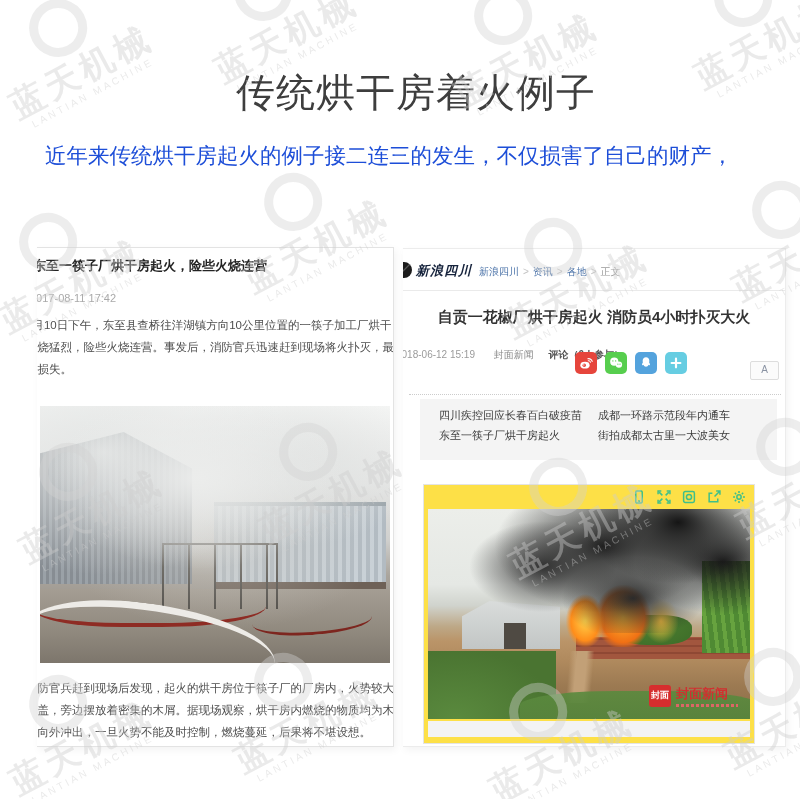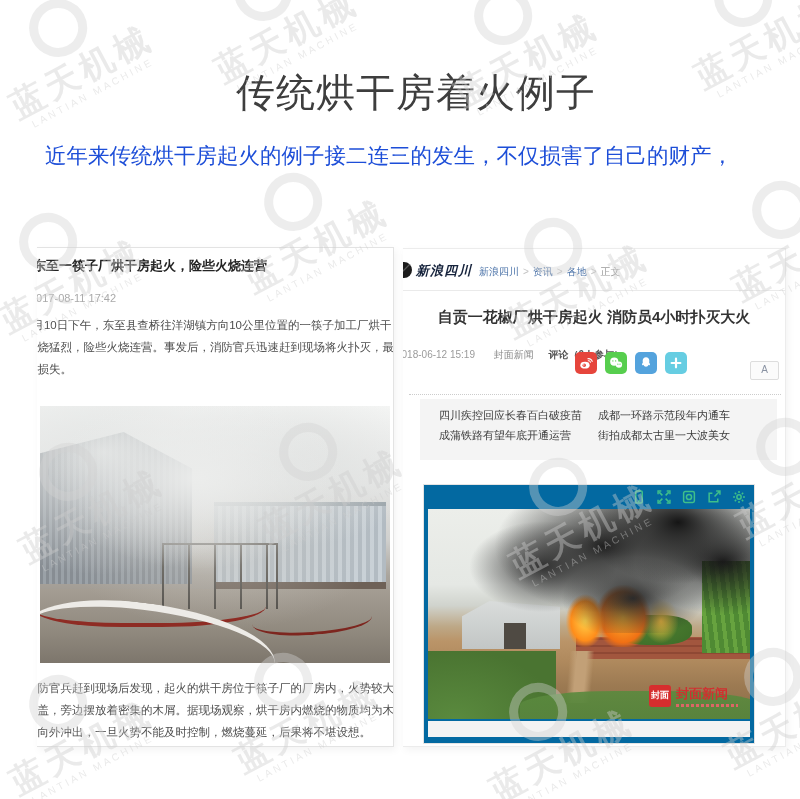--- a/index.html
+++ b/index.html
@@ -101,21 +101,21 @@
   .font-ctrl{position:absolute;right:6px;top:112px;width:27px;height:17px;border:1px solid #ddd;
       background:#fbfbfb;color:#8a93a3;font-size:10px;text-align:center;line-height:16px;border-radius:2px;}
 
   .ra-dotted{position:absolute;left:6px;top:145px;width:372px;height:0;border-top:1px dotted #ccc;}
   .rel-box{position:absolute;left:17px;top:150px;width:357px;height:61px;background:#f4f4f4;}
   .rel-row{position:absolute;left:4px;width:100%;height:20px;}
   .rel-row.r1{top:9px}.rel-row.r2{top:29px}
   .rel-link{position:absolute;font-size:11px;color:#3c3c3c;text-decoration:none;white-space:nowrap;}
   .rel-link.c1{left:15px}.rel-link.c2{left:174px}
 
-  .viewer{position:absolute;left:20px;top:235px;width:332px;height:260px;background:#0369a1;
+  .viewer{position:absolute;left:20px;top:235px;width:332px;height:260px;background:#fde047;
       border:1px solid #e4e4e4;box-sizing:border-box;}
   .viewer-toolbar{position:absolute;right:8px;top:5px;display:flex;gap:11px;}
   .vt-icon{width:14px;height:14px;cursor:pointer;}
   .viewer-strip{position:absolute;left:4px;bottom:6px;width:322px;height:16px;background:#f3f3f3;}
 
   .rphoto{position:absolute;left:4px;top:24px;width:322px;height:210px;overflow:hidden;
       background:linear-gradient(180deg,#eceeea 0%,#e5e8e4 36%,#d0d3cd 46%,#bda887 56%,#ba9468 63%,#b08a5e 72%,#9c7a52 84%,#8a6c48 100%);}
   .rp-bldg{position:absolute;left:34px;top:92px;width:98px;height:48px;
       background:linear-gradient(180deg,#d9dcdb,#c2c6c5);
       clip-path:polygon(0 32%,28% 0,100% 12%,100% 100%,0 100%);}
@@ -241,21 +241,21 @@
     <div class="font-ctrl">A</div>
 
     <div class="ra-dotted"></div>
 
     <div class="rel-box">
       <div class="rel-row r1">
         <a class="rel-link c1">四川疾控回应长春百白破疫苗</a>
         <a class="rel-link c2">成都一环路示范段年内通车</a>
       </div>
       <div class="rel-row r2">
-        <a class="rel-link c1">成蒲铁路有望年底开通运营</a>
+        <a class="rel-link c1">东至一筷子厂烘干房起火</a>
         <a class="rel-link c2">街拍成都太古里一大波美女</a>
       </div>
     </div>
 
     <div class="viewer">
       <div class="viewer-toolbar">
         <svg class="vt-icon" viewBox="0 0 13 13" fill="none" stroke="#3fbf8a" stroke-width="1.4">
             <rect x="3.5" y="1" width="6" height="11" rx="1"></rect>
             <path d="M5.5 10.3h2"></path>
           </svg>

